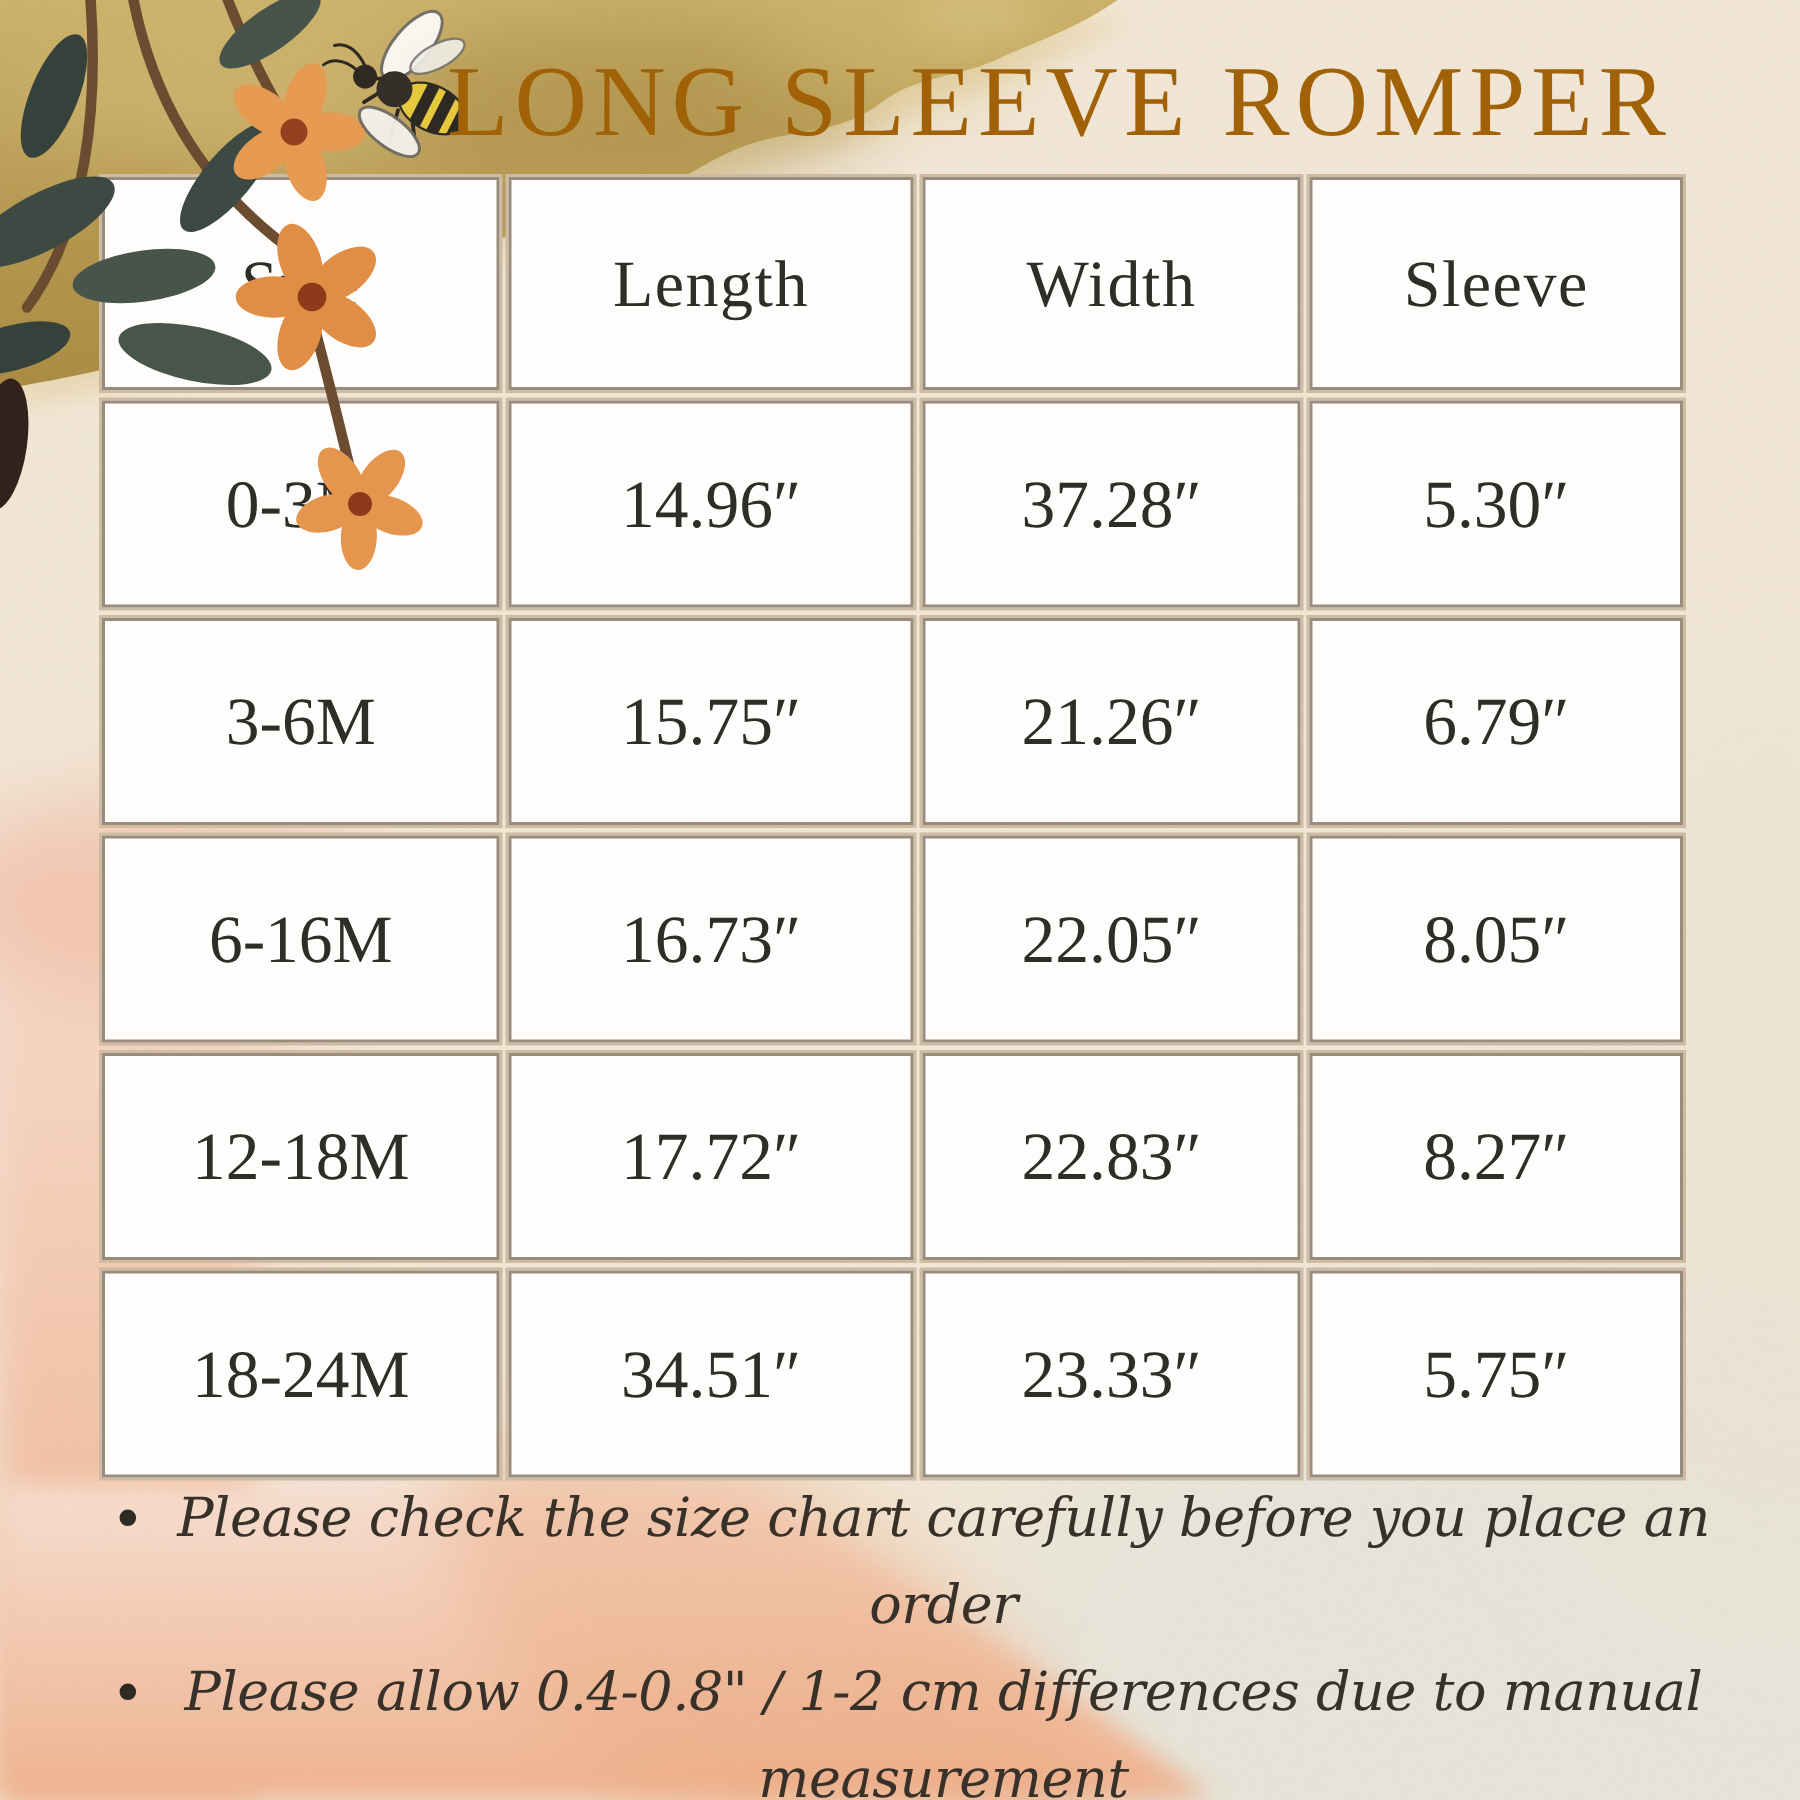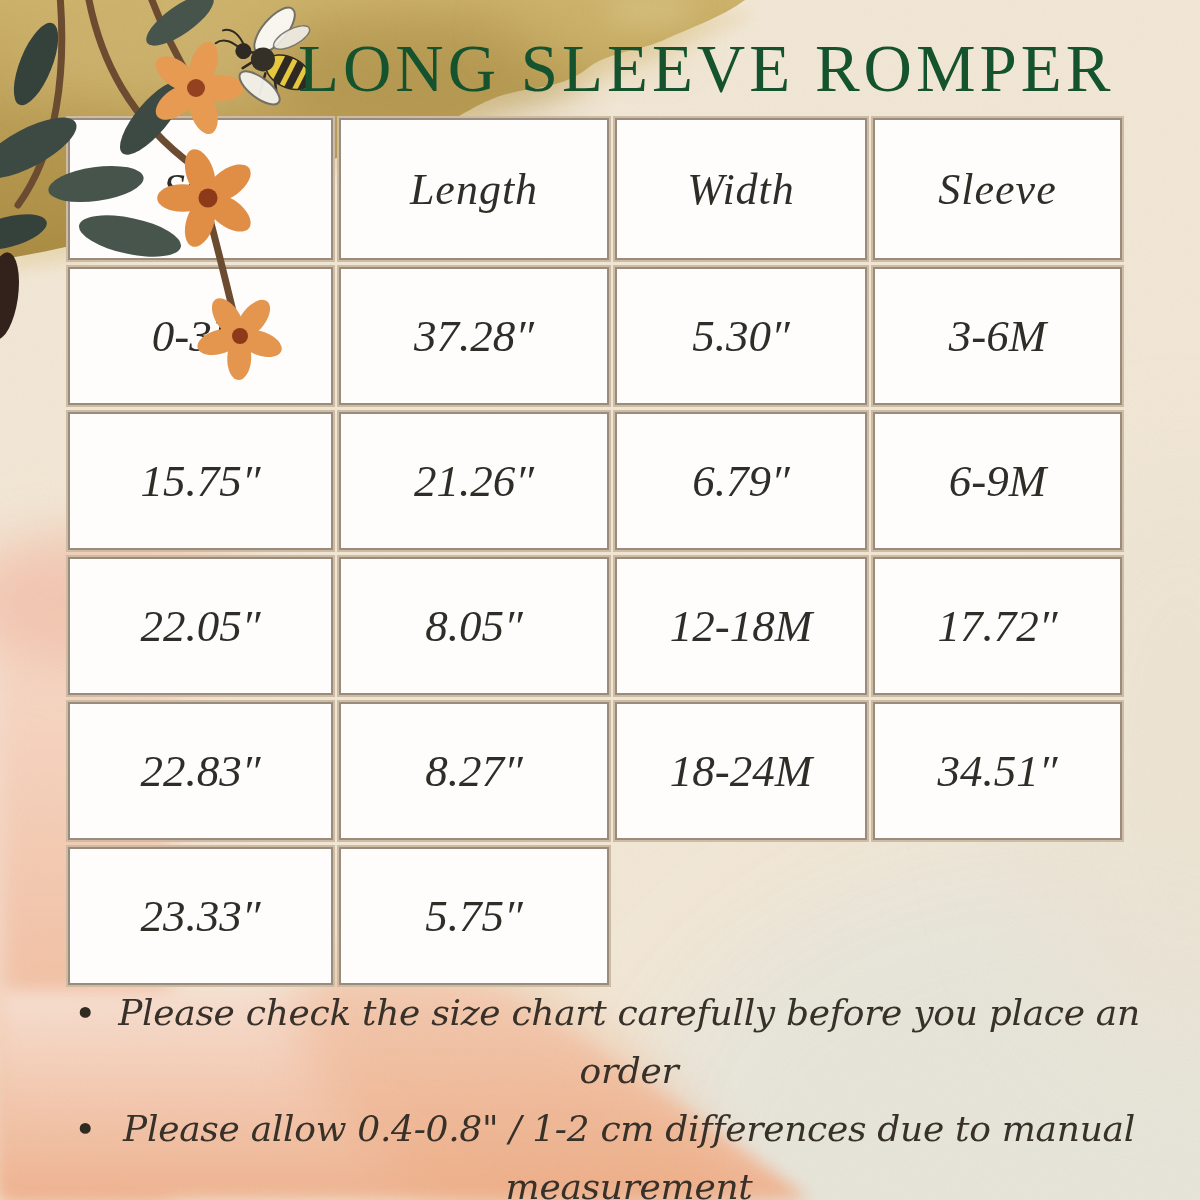--- a/index.html
+++ b/index.html
@@ -7,29 +7,28 @@
     width:1200px;height:1200px;
     position:relative;overflow:hidden;
     background:#f2e7d5;
     font-family:"Liberation Serif", serif;
   }
   svg.bg{position:absolute;inset:0;z-index:0;}
   .page-title{
     position:absolute;left:298px;top:30px;z-index:4;margin:0;
     font-family:"Liberation Serif", serif;
     font-size:67px;font-weight:normal;
-    letter-spacing:4px;color:#14532d;white-space:nowrap;
+    letter-spacing:4px;color:#a16207;white-space:nowrap;
   }
   .size-table{
     position:absolute;left:68px;top:118px;z-index:2;
     display:grid;
     grid-template-columns:265px 270px 252px 249px;
     grid-template-rows:142px repeat(5,138px);
     gap:7px 6px;
-    font-style:italic;
   }
   .cell{
     background:#fefdfb;
     border:2px solid #998c7c;
     box-shadow:0 0 0 2px #cdbba4;
     display:flex;align-items:center;justify-content:center;
     font-family:"Liberation Serif", serif;
     font-size:45px;color:#2f2d28;
   }
   .cell.head{font-size:44px;letter-spacing:1px;}
@@ -108,27 +107,29 @@
 </svg>
 
 <h1 class="page-title">LONG SLEEVE ROMPER</h1>
 
 <div class="size-table" id="size-table">
     <div class="cell head">Size</div>
     <div class="cell head">Length</div>
     <div class="cell head">Width</div>
     <div class="cell head">Sleeve</div>
     <div class="cell">0-3M</div>
+    <div class="cell">14.96″</div>
     <div class="cell">37.28″</div>
     <div class="cell">5.30″</div>
     <div class="cell">3-6M</div>
     <div class="cell">15.75″</div>
     <div class="cell">21.26″</div>
     <div class="cell">6.79″</div>
-    <div class="cell">6-9M</div>
+    <div class="cell">6-16M</div>
+    <div class="cell">16.73″</div>
     <div class="cell">22.05″</div>
     <div class="cell">8.05″</div>
     <div class="cell">12-18M</div>
     <div class="cell">17.72″</div>
     <div class="cell">22.83″</div>
     <div class="cell">8.27″</div>
     <div class="cell">18-24M</div>
     <div class="cell">34.51″</div>
     <div class="cell">23.33″</div>
     <div class="cell">5.75″</div>

